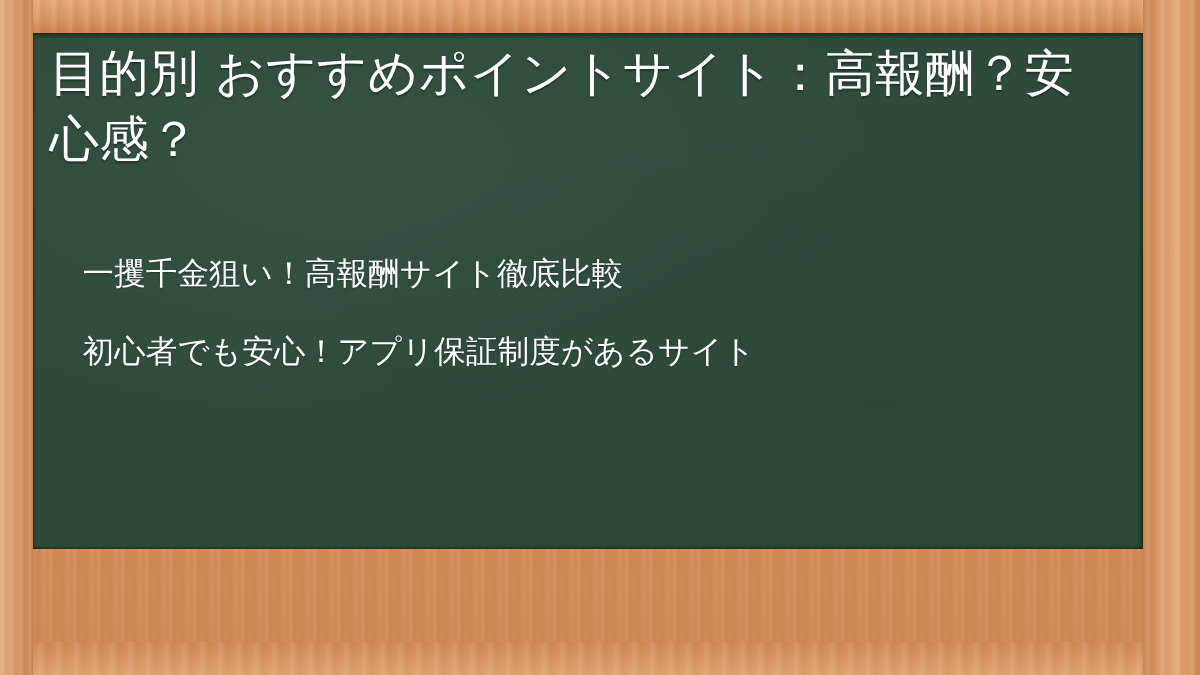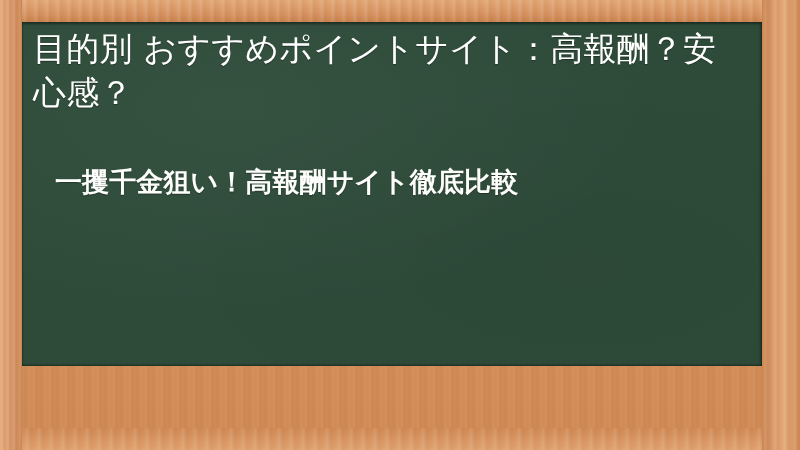--- a/index.html
+++ b/index.html
@@ -141,23 +141,23 @@
     position: absolute;
     left: 33px;
     top: 134px;
     width: 690px;
     margin: 0;
     padding: 0;
     list-style: none;
   }
   .board-list-item {
     font-family: "DejaVu Sans", "Liberation Sans", sans-serif;
-    font-size: 27px;
+    font-size: 21px;
     line-height: 52px;
-    font-weight: 700;
+    font-weight: 400;
     color: #fdfdfb;
     white-space: nowrap;
     letter-spacing: 0.1px;
     text-shadow: 0 1px 1px rgba(0,0,0,0.30);
   }
 
   
   .chalk-eraser {
     position: absolute;
     left: 652px;   
@@ -179,18 +179,19 @@
   <div class="frame-rail-bottom"></div>
   <div class="frame-rail-left"></div>
   <div class="frame-rail-right"></div>
 
   <div class="chalkboard">
 
     <h1 class="board-title">目的別 おすすめポイントサイト：高報酬？安心感？</h1>
 
     <ul class="board-list">
       <li class="board-list-item">一攫千金狙い！高報酬サイト徹底比較</li>
+      <li class="board-list-item">初心者でも安心！アプリ保証制度があるサイト</li>
     </ul>
 
     <div class="chalk-eraser"></div>
 
   </div>
 </div>
 
 </body></html>

